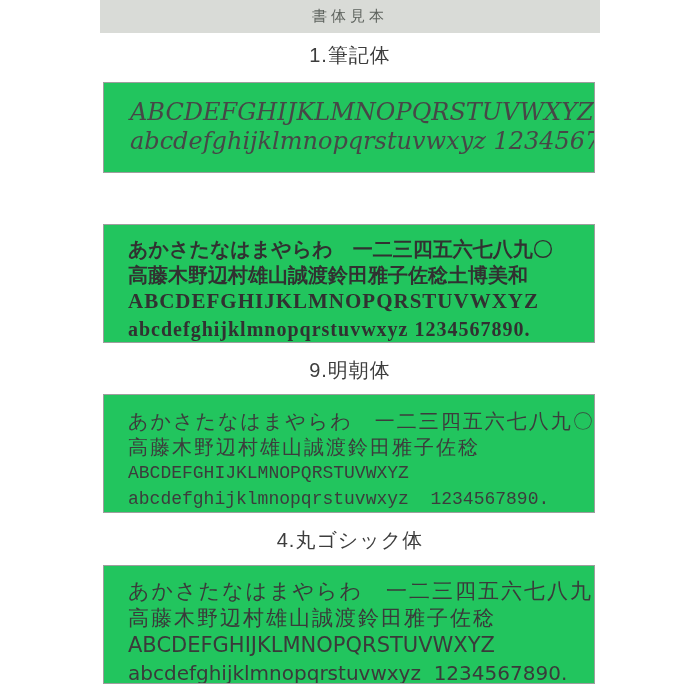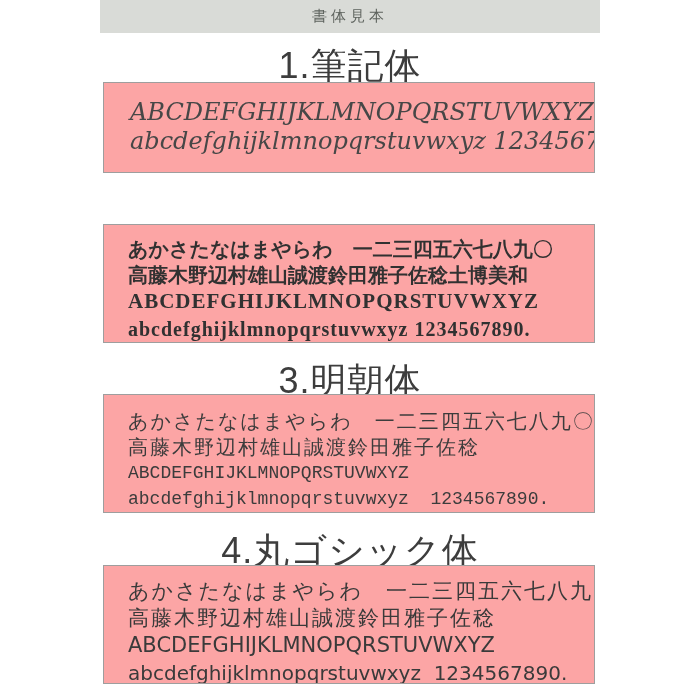--- a/index.html
+++ b/index.html
@@ -11,30 +11,30 @@
   .header-bar{
     position:absolute;left:100px;top:0;width:500px;height:33px;
     background:#d9dbd7;display:flex;align-items:center;justify-content:center;
   }
   .header-bar span{
     font-size:15px;color:#5d625d;letter-spacing:4px;font-weight:400;
   }
   
   .sec-title{
     position:absolute;left:0;width:700px;text-align:center;
-    font-size:36px;color:#3d3d3d;letter-spacing:1px;font-weight:400;
+    font-size:20px;color:#3d3d3d;letter-spacing:1px;font-weight:400;
     font-family:"Liberation Sans","DejaVu Sans",sans-serif;
   }
   #title-1{top:42px;}
   #title-2{top:186px;}
   #title-3{top:357px;}
   #title-4{top:527px;}
   
   .sample-box{
-    position:absolute;left:103px;width:492px;background:#fca5a5;
+    position:absolute;left:103px;width:492px;background:#22c55e;
     border:1px solid #9e9e9e;box-sizing:border-box;overflow:hidden;
   }
   #box-1{top:82px;height:91px;padding:15px 0 0 26px;}
   #box-2{top:224px;height:119px;padding:11px 0 0 24px;}
   #box-3{top:394px;height:119px;padding:13px 0 0 24px;}
   #box-4{top:565px;height:119px;padding:12px 0 0 24px;}
   .line{white-space:pre;display:block;}
   
   .t-script{
     font-family:"DejaVu Serif","Liberation Serif",serif;
@@ -91,21 +91,21 @@
     <span class="line t-script">abcdefghijklmnopqrstuvwxyz 1234567890.</span>
   </div>
 
   <div class="sample-box" id="box-2">
     <span class="line t-kaisho-jp">あかさたなはまやらわ　一二三四五六七八九〇</span>
     <span class="line t-kaisho-jp">高藤木野辺村雄山誠渡鈴田雅子佐稔土博美和</span>
     <span class="line t-kaisho-caps">ABCDEFGHIJKLMNOPQRSTUVWXYZ</span>
     <span class="line t-kaisho-low">abcdefghijklmnopqrstuvwxyz 1234567890.</span>
   </div>
 
-  <div class="sec-title" id="title-3">3.明朝体</div>
+  <div class="sec-title" id="title-3">9.明朝体</div>
   <div class="sample-box" id="box-3">
     <span class="line t-mincho-jp">あかさたなはまやらわ　一二三四五六七八九〇</span>
     <span class="line t-mincho-jp">高藤木野辺村雄山誠渡鈴田雅子佐稔</span>
     <span class="line t-mincho-latin">ABCDEFGHIJKLMNOPQRSTUVWXYZ</span>
     <span class="line t-mincho-latin">abcdefghijklmnopqrstuvwxyz  1234567890.</span>
   </div>
 
   <div class="sec-title" id="title-4">4.丸ゴシック体</div>
   <div class="sample-box" id="box-4">
     <span class="line t-marugo-jp">あかさたなはまやらわ　一二三四五六七八九〇</span>

